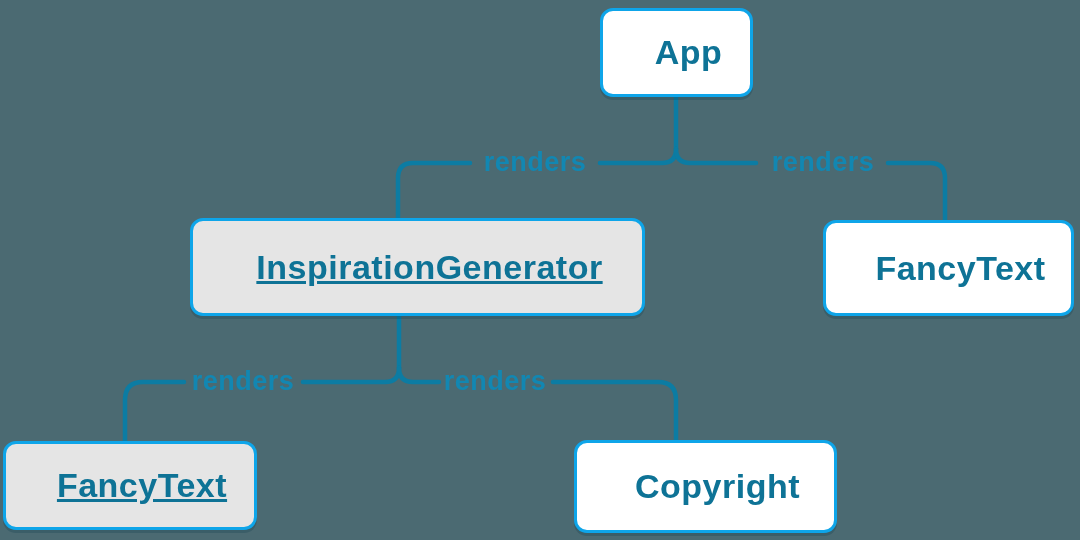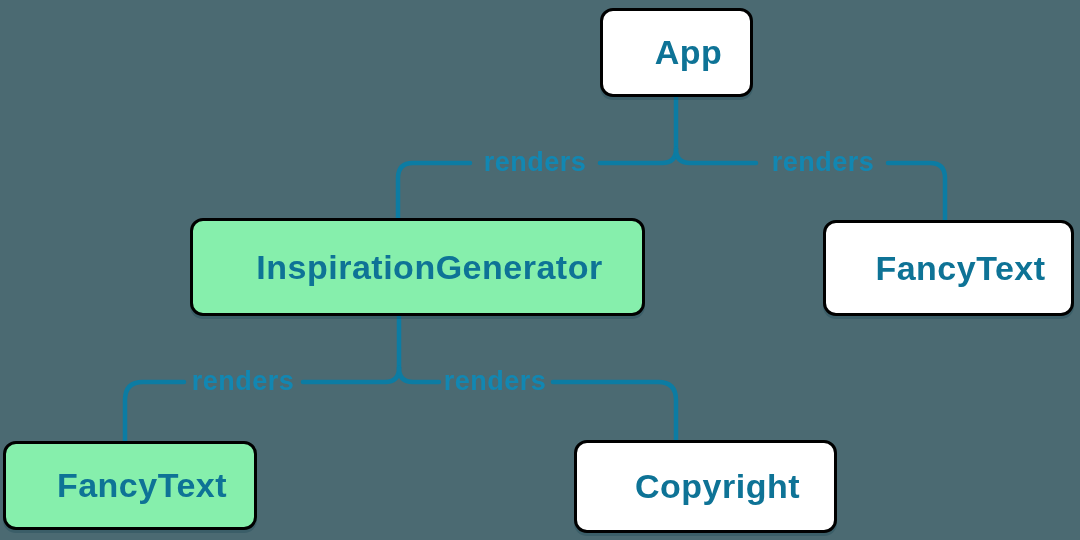--- a/index.html
+++ b/index.html
@@ -27,36 +27,37 @@
   }
   .connectors path {
     fill: none;
     stroke: #0C7CA3;
     stroke-width: 4.5;
     stroke-linecap: round;
   }
   .node {
     position: absolute;
     box-sizing: border-box;
-    border: 3px solid #000000;
+    border: 3px solid #0ea5e9;
     border-radius: 13px;
     background: #FFFFFF;
     display: flex;
     align-items: center;
     justify-content: center;
     color: #0E7396;
     font-size: 34px;
     font-weight: 700;
     letter-spacing: 0.5px;
     box-shadow: 0 3px 0 rgba(10, 60, 75, 0.25);
     z-index: 2;
     padding-left: 24px;
   }
   .node.highlight {
-    background: #86efac;
+    background: #e5e5e5;
+    text-decoration: underline;
   }
   .node-app                   { left: 600px; top: 8px;   width: 153px; height: 89px; }
   .node-inspiration-generator { left: 190px; top: 218px; width: 455px; height: 98px; }
   .node-fancy-text-right      { left: 823px; top: 220px; width: 251px; height: 96px; }
   .node-fancy-text-left       { left: 3px;   top: 441px; width: 254px; height: 89px; }
   .node-copyright             { left: 574px; top: 440px; width: 263px; height: 93px; }
   .edge-label {
     position: absolute;
     transform: translate(-50%, -50%);
     color: #1287B2;

